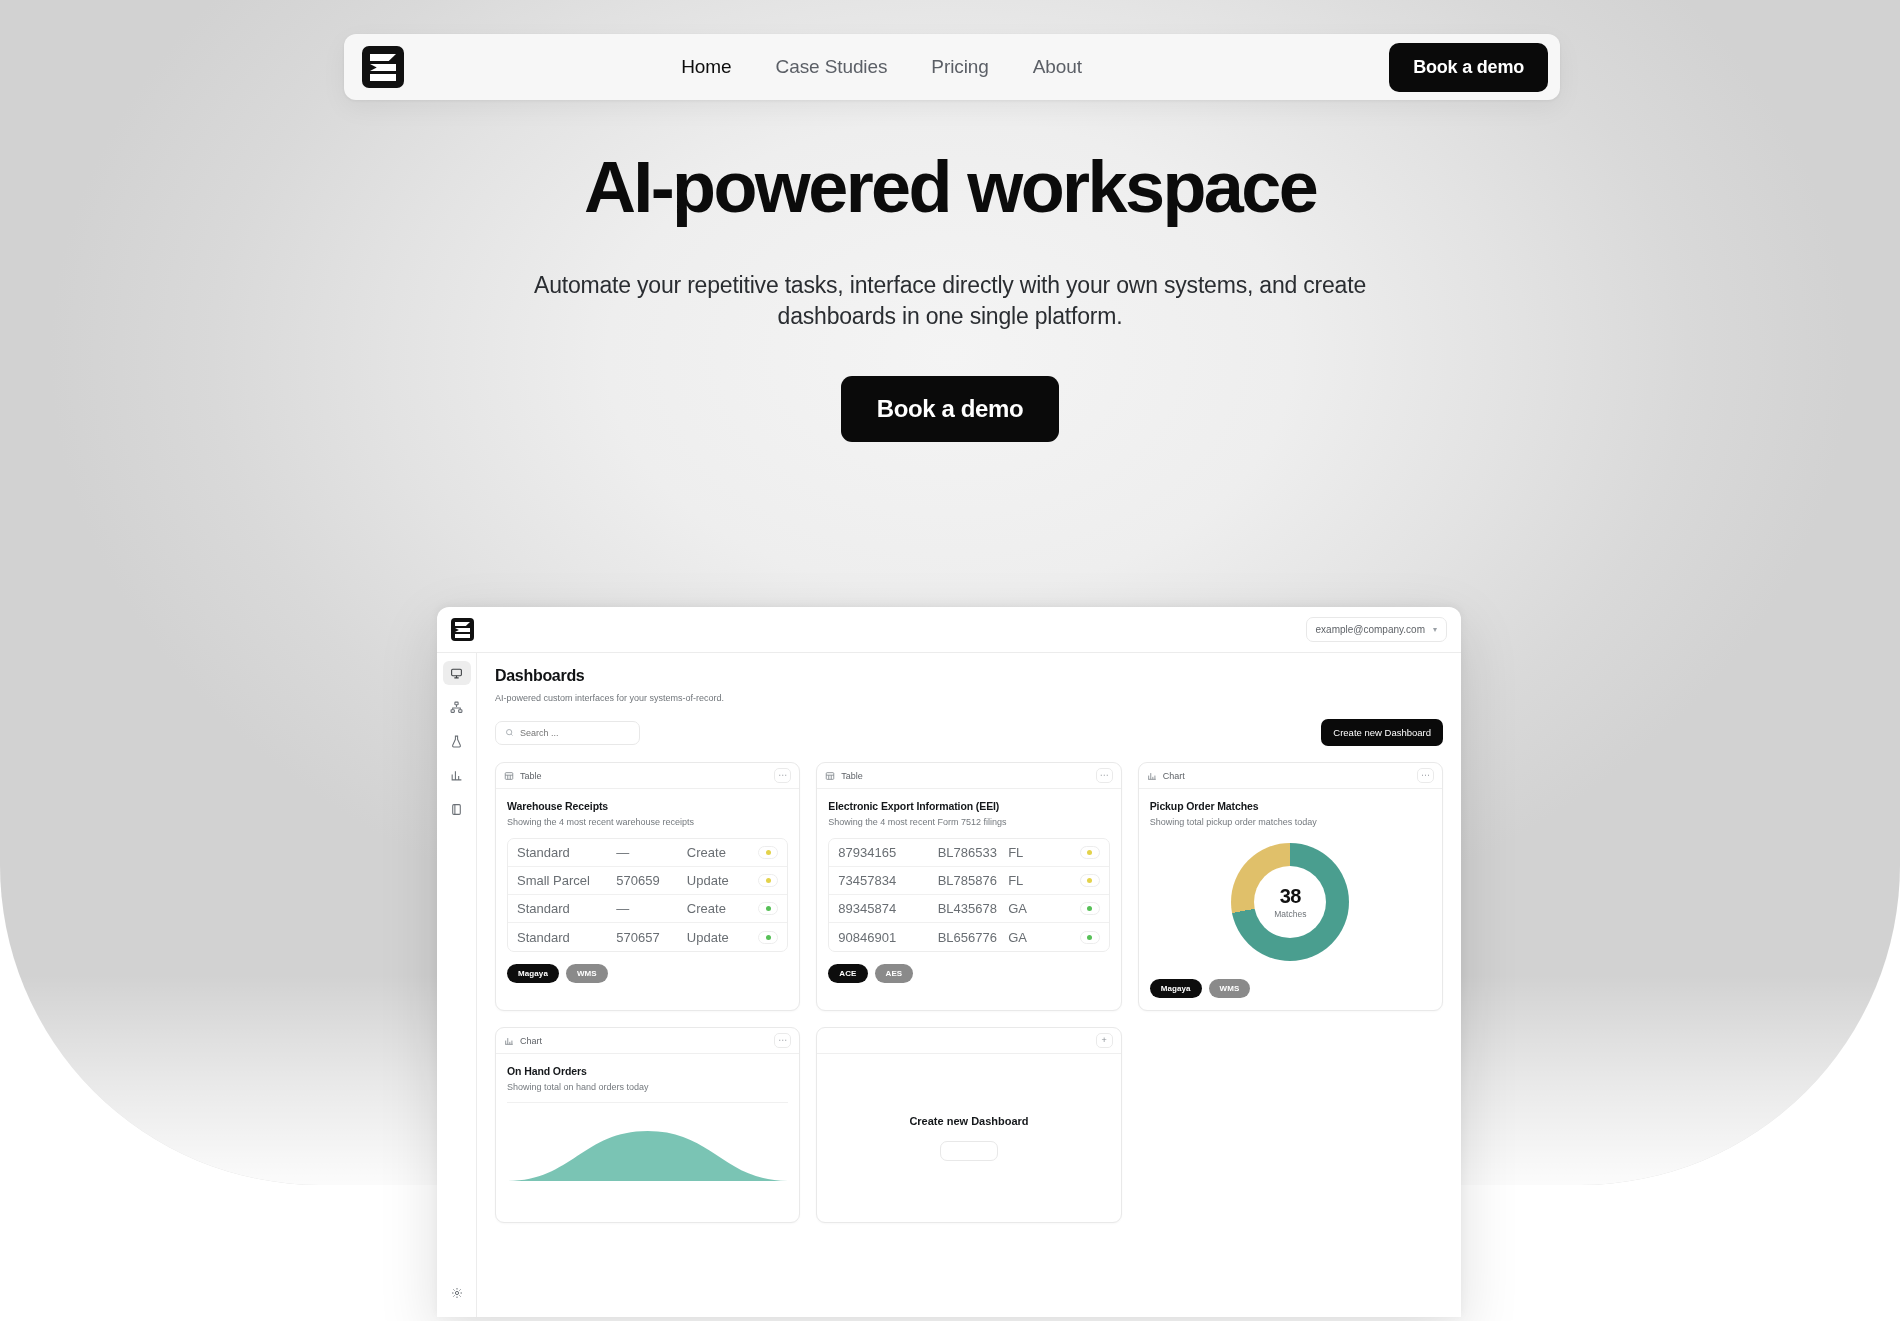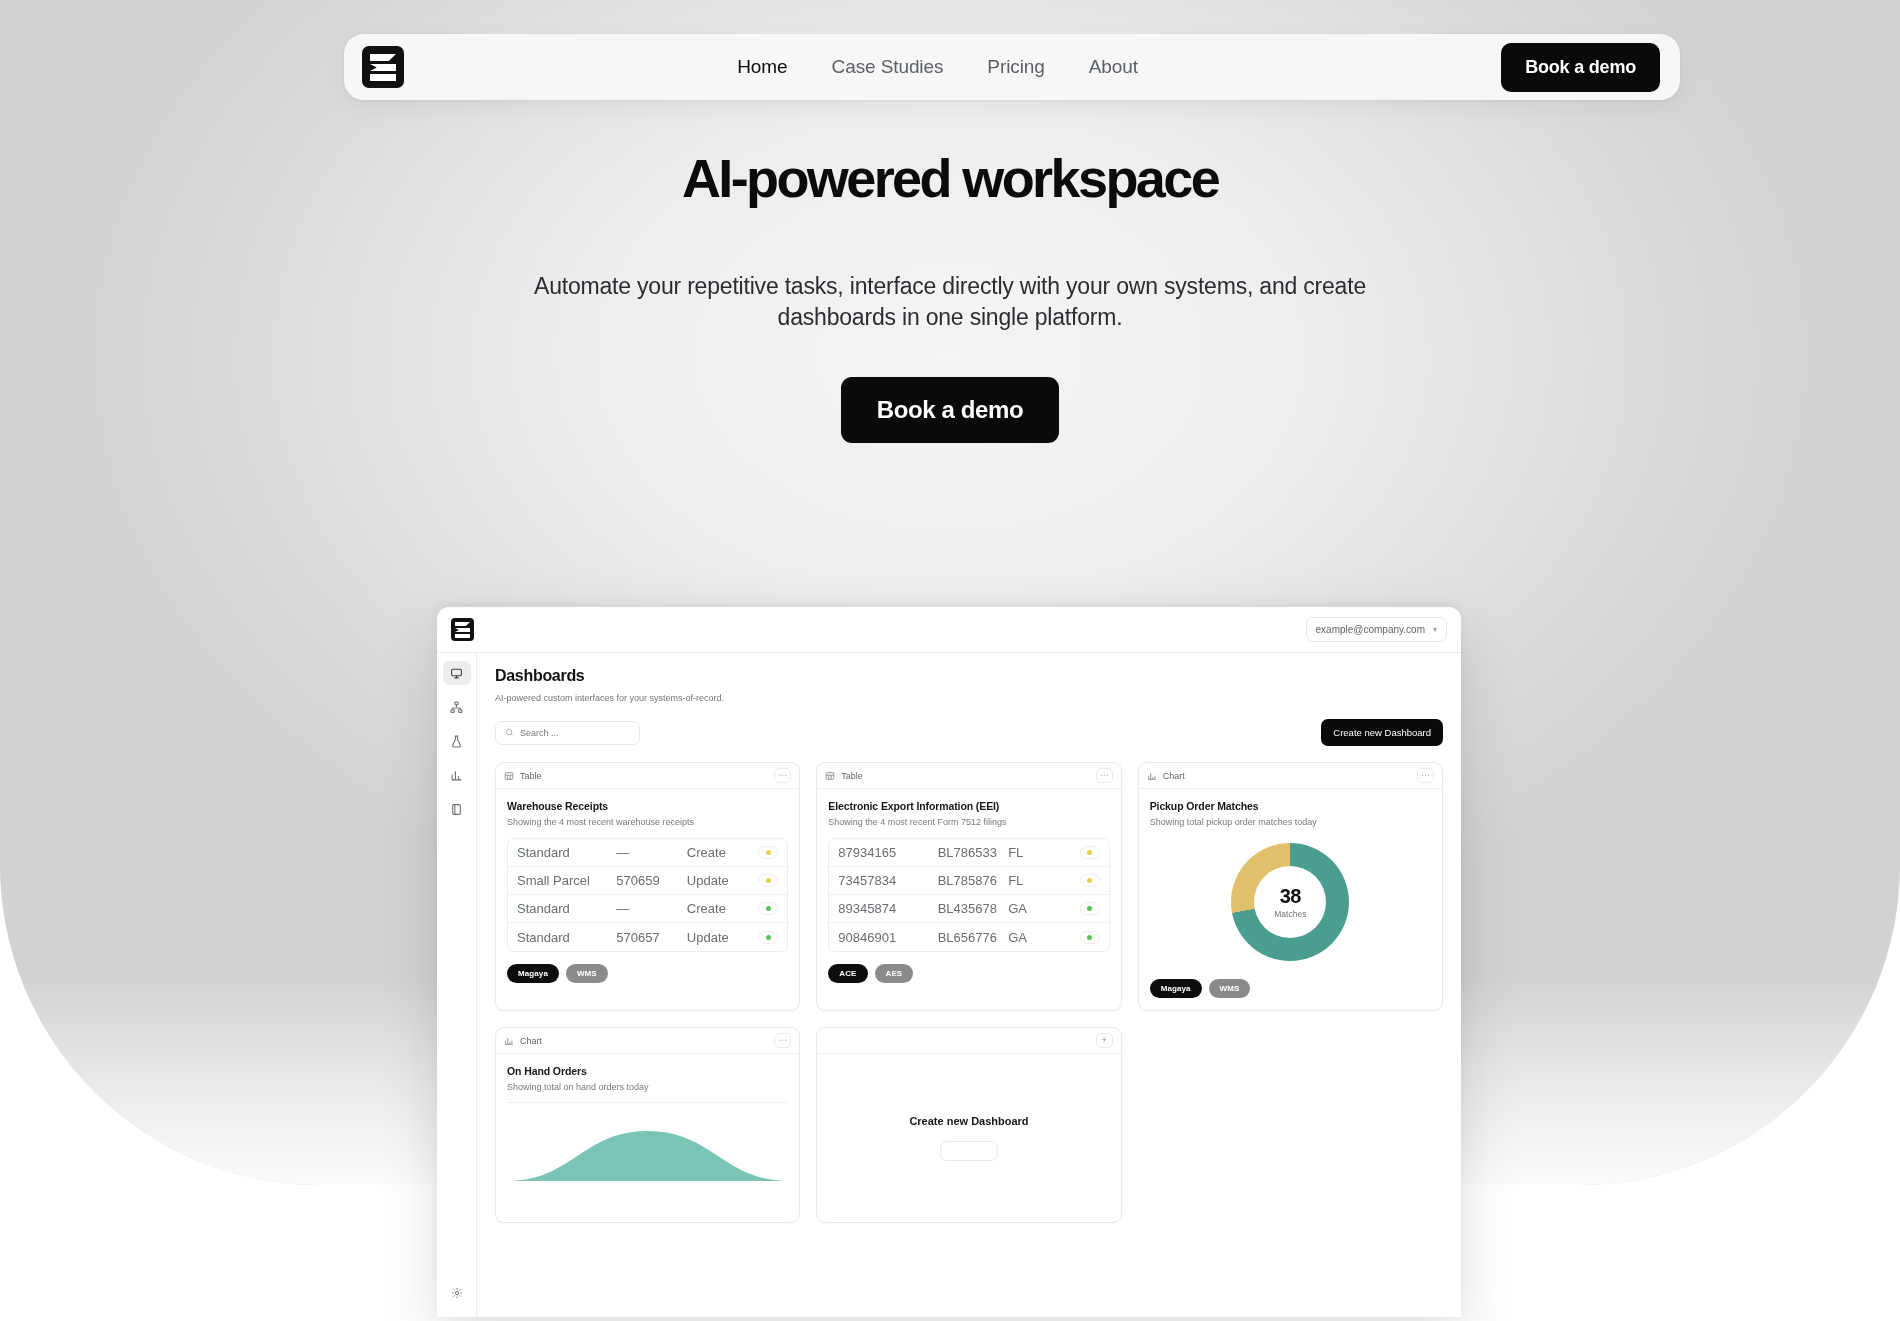--- a/index.html
+++ b/index.html
@@ -40,28 +40,28 @@
     width: 100%;
     height: 210px;
     background: linear-gradient(180deg, rgba(255,255,255,0) 0%, rgba(255,255,255,0.55) 55%, rgba(255,255,255,0.92) 100%);
   }
 
   
   .navbar {
     position: absolute;
     left: 344px;
     top: 34px;
-    width: 1336px;
+    width: 1216px;
     height: 66px;
     background: #f7f7f7;
-    border-radius: 20px;
+    border-radius: 12px;
     box-shadow: 0 1px 3px rgba(0,0,0,0.06), 0 8px 26px rgba(0,0,0,0.05);
     display: flex;
     align-items: center;
-    padding: 0 20px 0 18px;
+    padding: 0 12px 0 18px;
     z-index: 5;
   }
   .logo-mark {
     width: 42px; height: 42px;
     background: #111111;
     border-radius: 7px;
     position: relative;
     flex: 0 0 auto;
   }
   .logo-mark i {
@@ -109,29 +109,29 @@
 
   
   .hero {
     position: absolute;
     left: 0; top: 150px;
     width: 1900px;
     text-align: center;
     z-index: 3;
   }
   .hero h1 {
-    font-size: 54px;
+    font-size: 72px;
     line-height: 1.05;
     font-weight: 700;
     letter-spacing: -2.6px;
     color: #0b0b0b;
   }
   .hero h1 span { display: block; }
   .hero p {
-    margin-top: 64px;
+    margin-top: 44px;
     font-size: 23px;
     line-height: 1.35;
     color: #2a2d31;
     letter-spacing: -0.2px;
   }
   .hero p span { display: block; }
   .hero-cta {
     margin-top: 44px;
     background: #0a0a0a;
     color: #ffffff;

